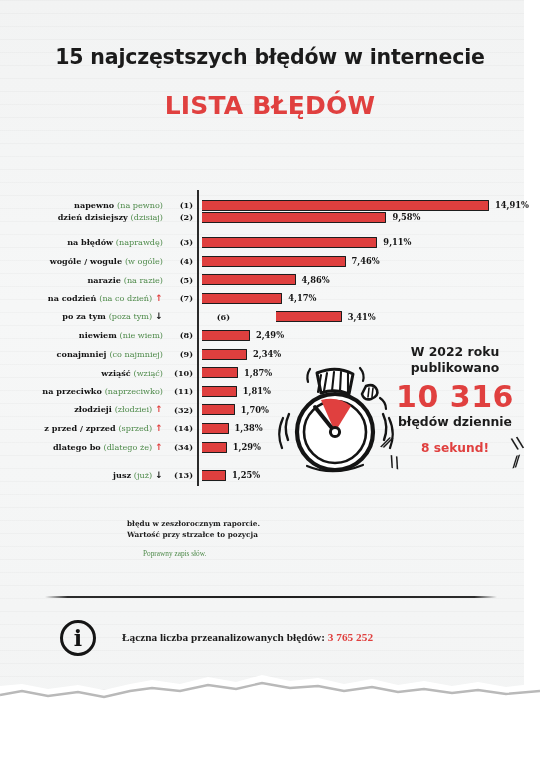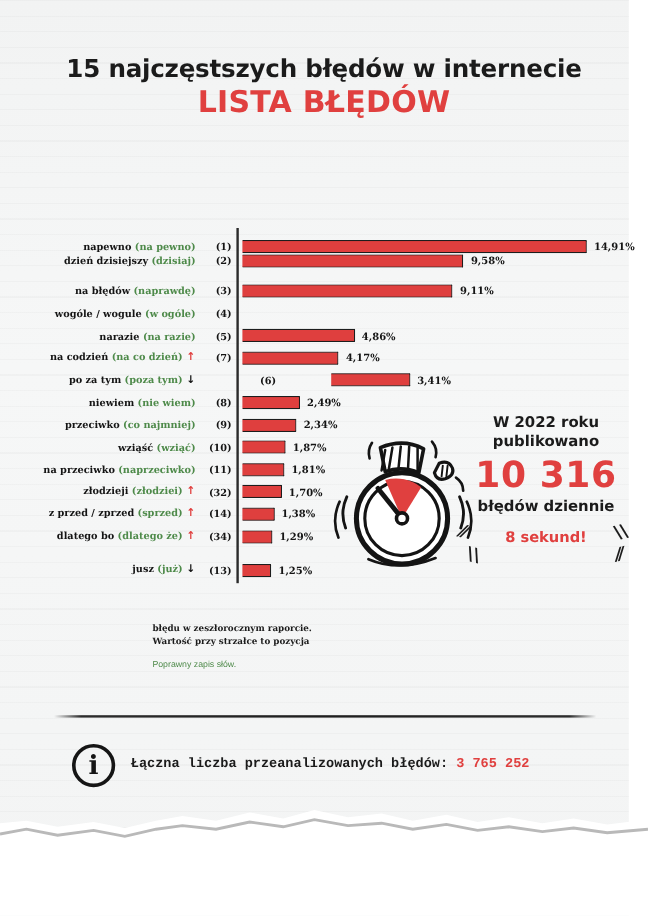--- a/index.html
+++ b/index.html
@@ -20,39 +20,39 @@
   
   .header{position:absolute;left:0;top:46px;width:540px;text-align:center;}
   .title-1{
     font-family:"DejaVu Sans", sans-serif;
     font-weight:bold;font-size:20.5px;letter-spacing:-0.2px;
     color:#1b1b1b;line-height:1.1;
   }
   .title-2{
     font-family:"DejaVu Sans", sans-serif;
     font-weight:bold;font-size:25px;letter-spacing:0.2px;
-    color:#e0403f;margin-top:2px;line-height:1.1;
+    color:#e0403f;margin-top:23px;line-height:1.1;
   }
   
   .chart{position:absolute;left:0;top:190px;width:540px;height:300px;}
   .axis{
     position:absolute;left:197px;top:0px;width:2px;height:296px;
     background:#2b2b2b;
   }
   .row{
     position:absolute;left:0;width:540px;height:18.6px;
     display:flex;align-items:center;
   }
   .lbl{
     width:163px;text-align:right;padding-right:4px;
     font-family:"DejaVu Serif", serif;
     font-size:8.1px;color:#141414;font-weight:bold;
     white-space:nowrap;line-height:1;
   }
-  .lbl .ok{color:#4e8a4a;font-weight:bold;}
+  .lbl .ok{color:#4e8a4a;font-weight:normal;}
   .arrow{
     display:inline-block;width:8px;text-align:center;
     font-size:9px;line-height:1;font-family:"DejaVu Sans",sans-serif;
   }
   .arrow.up{color:#e0403f;}
   .arrow.down{color:#111111;}
   .rank{
     width:26px;text-align:right;padding-right:6px;
     font-family:"DejaVu Serif", serif;
     font-size:8.1px;font-weight:bold;color:#141414;line-height:1;
@@ -93,40 +93,40 @@
   .q.br{right:16px;bottom:-15px;transform:rotate(-14deg);}
   
   .watch{position:absolute;left:277px;top:352px;width:118px;height:128px;}
   
   .legend{position:absolute;left:127px;top:519px;width:260px;}
   .legend-note{
     font-family:"DejaVu Serif", serif;font-weight:bold;
     font-size:7.3px;color:#1b1b1b;line-height:1.5;
   }
   .legend-ok{
-    font-family:Liberation Sans, sans-serif;
-    font-size:7.3px;color:#4e8a4a;margin-top:8px;line-height:1.5;
+    font-family:Liberation Serif, serif;
+    font-size:7.3px;color:#4e8a4a;margin-top:8px;line-height:1.5;margin-left:16px;
   }
   
   .divider{
     position:absolute;left:45px;top:596px;width:452px;height:2px;
     background:linear-gradient(to right,rgba(40,40,40,0) 0%,#2c2c2c 5%,#1e1e1e 50%,#2c2c2c 95%,rgba(40,40,40,0) 100%);
   }
   
   .total{position:absolute;left:60px;top:620px;width:420px;display:flex;align-items:center;}
   .info-icon{
     width:36px;height:36px;border-radius:50%;
     border:3px solid #151515;box-sizing:border-box;
     display:flex;align-items:center;justify-content:center;
     font-family:"DejaVu Serif", serif;font-size:22px;font-weight:bold;color:#151515;
     flex:0 0 auto;
   }
   .total-text{
-    margin-left:13px;
-    font-family:Liberation Mono, monospace;font-weight:bold;
+    margin-left:26px;
+    font-family:Liberation Serif, serif;font-weight:bold;
     font-size:11.3px;color:#1b1b1b;line-height:1.2;
   }
   .total-num{color:#e0403f;}
   
   .torn{position:absolute;left:0;top:672px;width:540px;height:40px;overflow:hidden;}
   .torn svg{display:block;}
   
   .footer{position:absolute;left:0;top:705px;width:540px;height:58px;background:#ffffff;}
 </style>
 </head>
@@ -162,20 +162,24 @@
           <div class="lbl"><span>na błędów </span><span class="ok">(naprawdę)</span></div>
           <div class="rank">(3)</div>
           <div class="barwrap">
             <div class="bar" style="width: 175.367px;"></div>
             <div class="val">9,11%</div>
           </div>
         </div>
         <div class="row" style="top: 61.8px;">
           <div class="lbl"><span>wogóle / wogule </span><span class="ok">(w ogóle)</span></div>
           <div class="rank">(4)</div>
+          <div class="barwrap">
+            <div class="bar" style="width: 143.605px;"></div>
+            <div class="val">7,46%</div>
+          </div>
         </div>
         <div class="row" style="top: 80.4px;">
           <div class="lbl"><span>narazie </span><span class="ok">(na razie)</span></div>
           <div class="rank">(5)</div>
           <div class="barwrap">
             <div class="bar" style="width: 93.555px;"></div>
             <div class="val">4,86%</div>
           </div>
         </div>
         <div class="row" style="top: 99px;">
@@ -196,21 +200,21 @@
         </div>
         <div class="row" style="top: 136.2px;">
           <div class="lbl"><span>niewiem </span><span class="ok">(nie wiem)</span></div>
           <div class="rank">(8)</div>
           <div class="barwrap">
             <div class="bar" style="width: 47.9325px;"></div>
             <div class="val">2,49%</div>
           </div>
         </div>
         <div class="row" style="top: 154.8px;">
-          <div class="lbl"><span>przeciwko </span><span class="ok">(co najmniej)</span></div>
+          <div class="lbl"><span>conajmniej </span><span class="ok">(co najmniej)</span></div>
           <div class="rank">(9)</div>
           <div class="barwrap">
             <div class="bar" style="width: 45.045px;"></div>
             <div class="val">2,34%</div>
           </div>
         </div>
         <div class="row" style="top: 173.4px;">
           <div class="lbl"><span>wziąść </span><span class="ok">(wziąć)</span></div>
           <div class="rank">(10)</div>
           <div class="barwrap">

